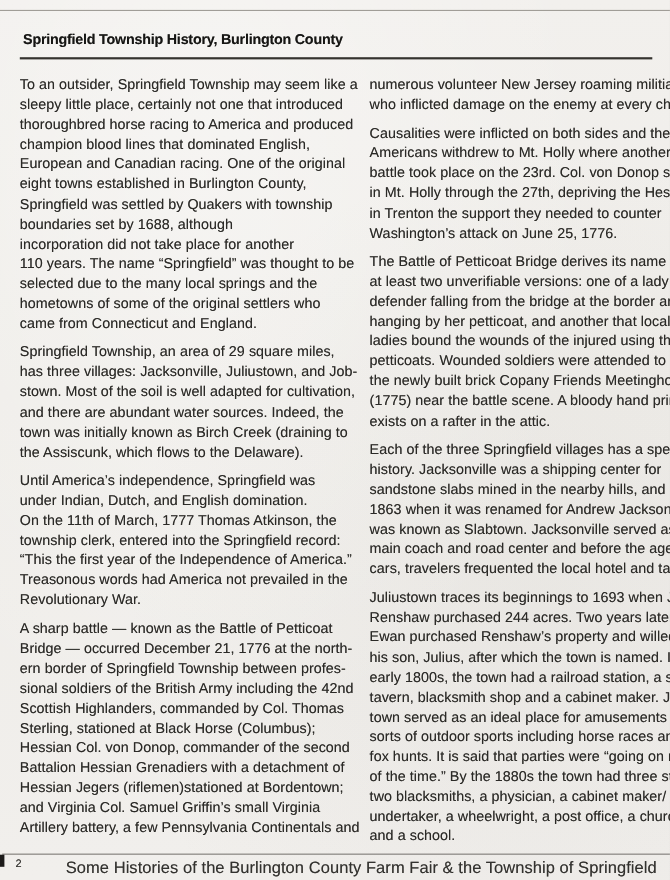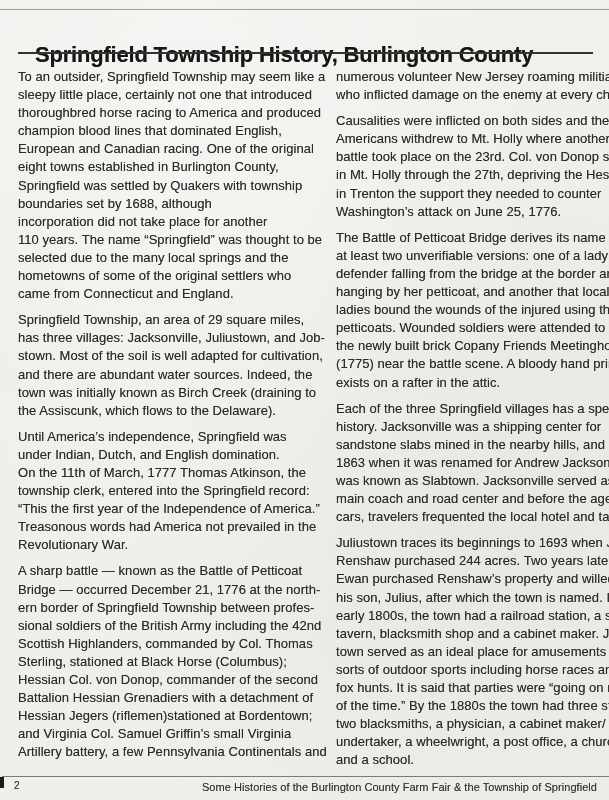--- a/index.html
+++ b/index.html
@@ -20,22 +20,22 @@
     color: #2b2a27;
   }
   .rule { position: absolute; }
   .top-rule {
     top: 9px; left: 0; width: 609px; height: 1px;
     background: #a09d97;
   }
   .page-title {
     position: absolute;
     top: 25px; left: 18px; width: 575px;
-    margin: 17px;
-    font-size: 22px;
+    margin: 3px;
+    font-size: 13px;
     font-weight: 700;
     letter-spacing: -0.2px;
     color: #161614;
     text-shadow: 0 0 0.5px rgba(20,20,18,0.55);
     white-space: nowrap;
   }
   .title-rule {
     top: 52px; left: 18px; width: 575px; height: 2px;
     background: #35332f;
   }
@@ -62,21 +62,21 @@
   .page-number {
     position: absolute;
     top: 780px; left: 14px;
     font-size: 10px;
     color: #33322f;
     text-shadow: 0 0 0.4px rgba(45,44,40,0.5);
   }
   .footer-text {
     position: absolute;
     top: 781px; right: 12px;
-    font-size: 11px;
+    font-size: 15px;
     letter-spacing: 0.05px;
     color: #33322f;
     text-shadow: 0 0 0.4px rgba(45,44,40,0.5);
     white-space: nowrap;
   }
   .scan-artifact-bottom-left {
     position: absolute;
     top: 777px; left: 0; width: 4px; height: 11px;
     background: #1c1b19;
   }

